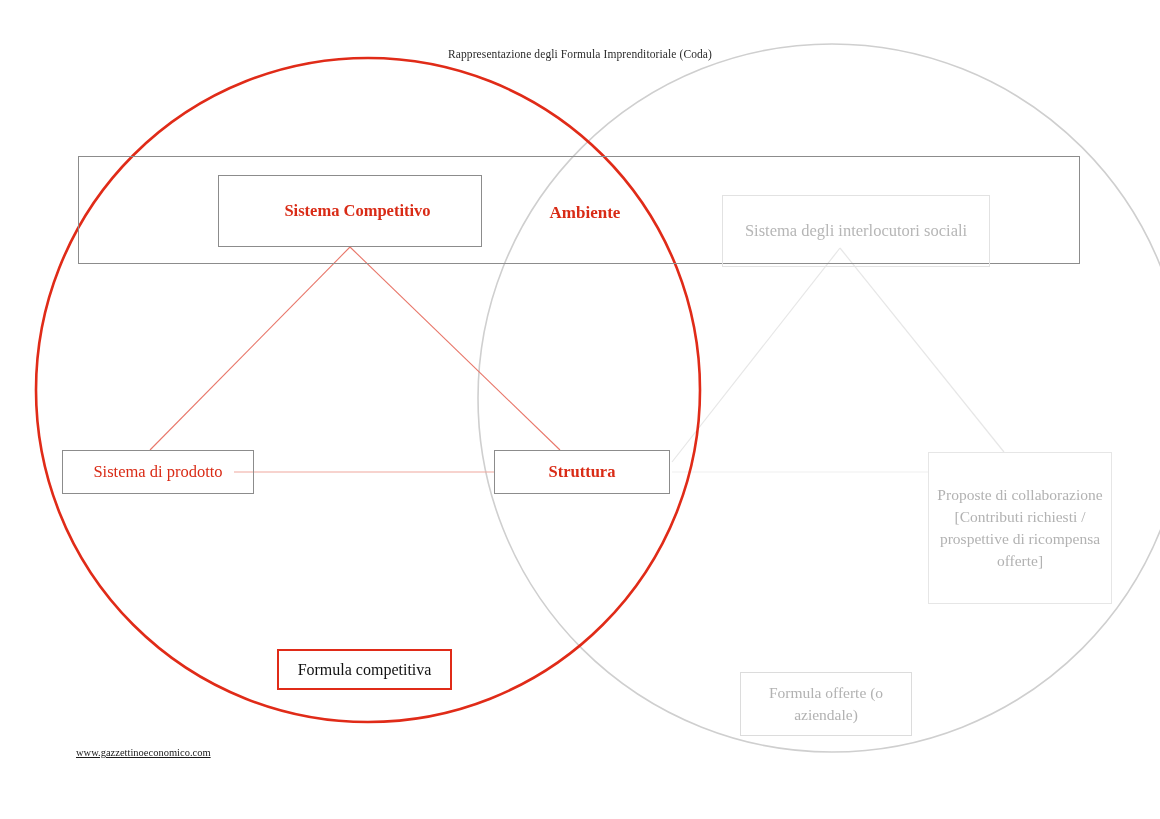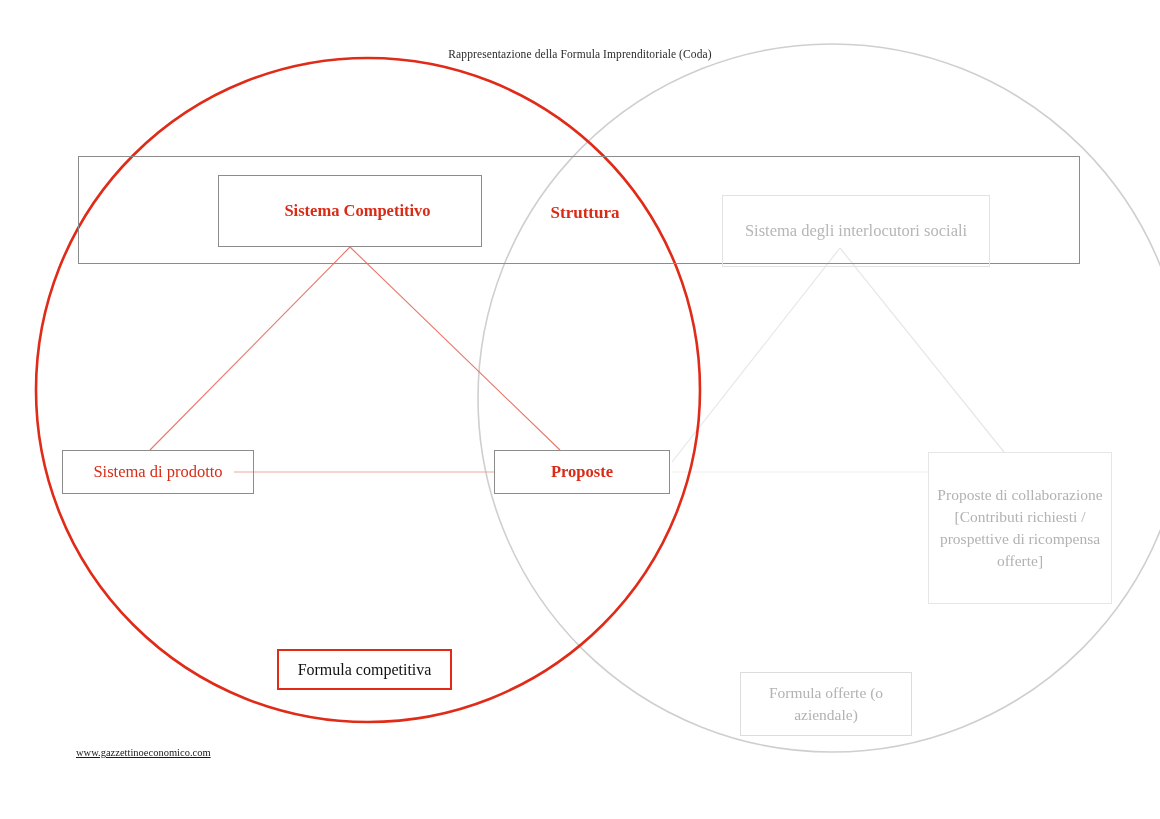--- a/index.html
+++ b/index.html
@@ -167,30 +167,30 @@
     <line x1="840" y1="248" x2="1004" y2="452" stroke="#e7e7e7" stroke-width="1.2"></line>
     <line x1="672" y1="472" x2="928" y2="472" stroke="#f0f0f0" stroke-width="1.2"></line>
 
     <circle cx="368" cy="390" r="332" fill="none" stroke="#e02b18" stroke-width="2.6"></circle>
 
     <line x1="350" y1="247" x2="150" y2="450" stroke="#e8776a" stroke-width="1.1"></line>
     <line x1="350" y1="247" x2="560" y2="450" stroke="#e8776a" stroke-width="1.1"></line>
     <line x1="234" y1="472" x2="494" y2="472" stroke="#f0a79e" stroke-width="1.2"></line>
   </svg>
 
-  <div class="diagram-title">Rappresentazione della Formula Imprenditoriale (Coda)</div>
+  <div class="diagram-title">Rappresentazione degli Formula Imprenditoriale (Coda)</div>
 
   <div class="node" id="ambiente-frame"></div>
-  <div class="node" id="ambiente-label">Struttura</div>
+  <div class="node" id="ambiente-label">Ambiente</div>
 
   <div class="node" id="sistema-competitivo">Sistema Competitivo</div>
 
   <div class="node" id="sistema-prodotto">Sistema di prodotto</div>
 
-  <div class="node" id="struttura">Proposte</div>
+  <div class="node" id="struttura">Struttura</div>
 
   <div class="node" id="formula-competitiva">Formula competitiva</div>
 
   <div class="node" id="sistema-interlocutori">Sistema degli interlocutori sociali</div>
 
   <div class="node" id="proposte-collaborazione">Proposte di collaborazione [Contributi richiesti / prospettive di ricompensa offerte]</div>
 
   <div class="node" id="formula-sociale">Formula offerte (o aziendale)</div>
 
   <a id="source-link" href="#">www.gazzettinoeconomico.com</a>

